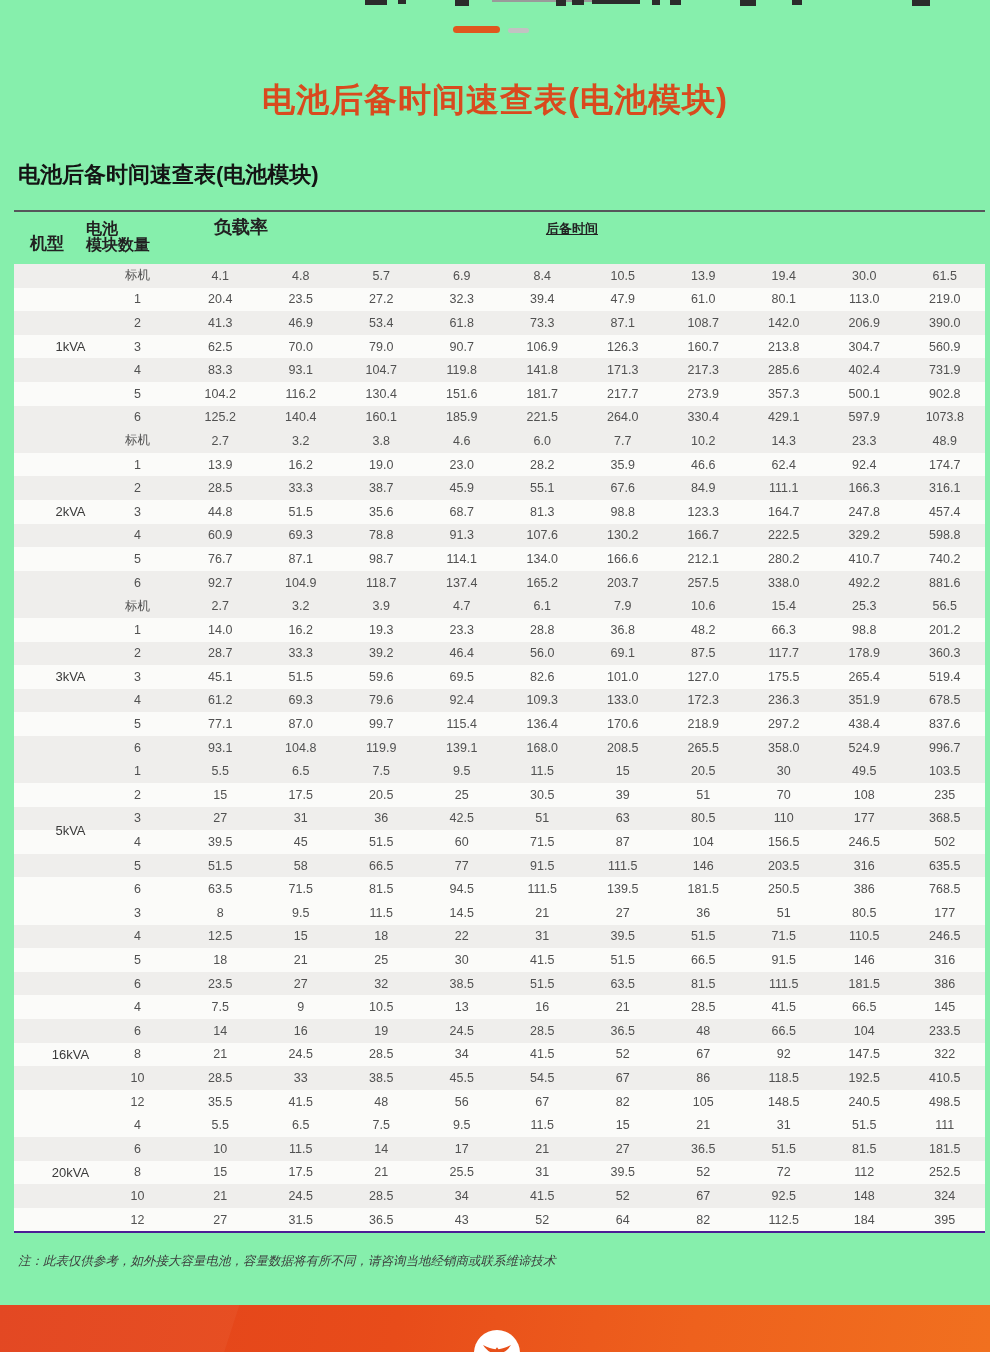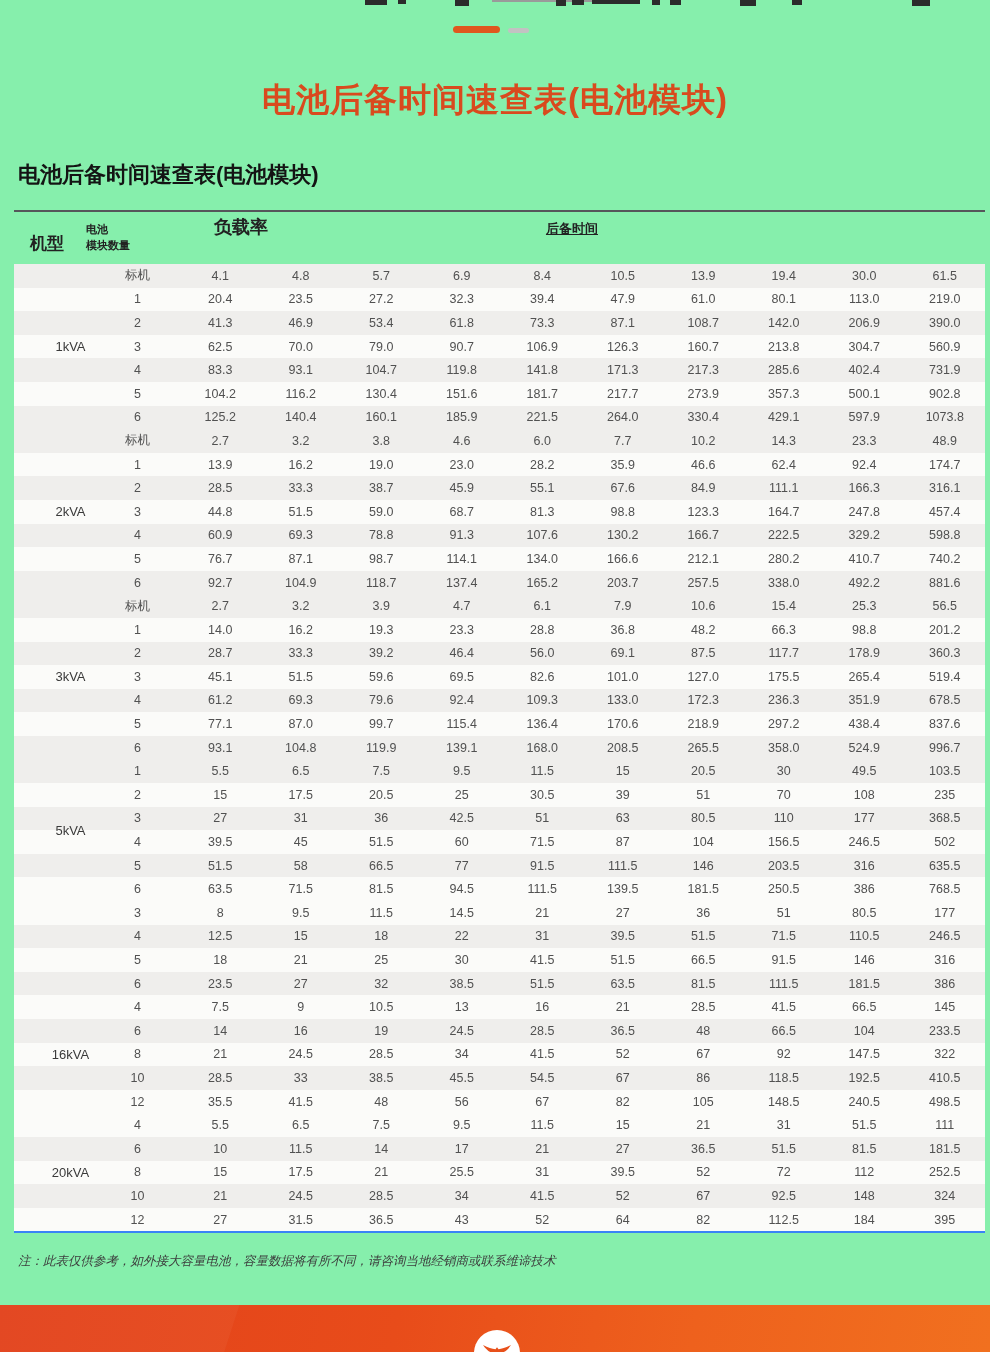--- a/index.html
+++ b/index.html
@@ -16,28 +16,28 @@
   .dot-idle{width:21px;height:5px;border-radius:2.5px;background:#c2c2c2;margin-top:1px;}
 
   .banner-title{position:absolute;top:78px;left:0;width:990px;text-align:center;
     font-size:33px;font-weight:bold;color:#d94a1e;letter-spacing:1px;}
   .section-heading{position:absolute;top:160px;left:18px;font-size:22px;font-weight:bold;color:#141414;}
 
   
   .table-wrap{position:absolute;top:210px;left:14px;width:971px;}
   .thead{position:relative;height:52px;border-top:2px solid #55565a;font-weight:bold;color:#222;}
   .th-model{position:absolute;left:16px;top:20px;font-size:17px;}
-  .th-modules{position:absolute;left:72px;top:9px;font-size:11px;line-height:16px;}
+  .th-modules{position:absolute;left:72px;top:9px;font-size:16px;line-height:16px;}
   .th-loadrate{position:absolute;left:200px;top:3px;font-size:18px;}
   .th-backup{position:absolute;left:532px;top:8px;font-size:13px;text-decoration:underline;}
   .load-row{position:absolute;left:0;top:30px;width:100%;display:flex;margin-top:24px;}
   .load-spacer{width:166px;flex:none;}
   .load-cell{flex:1;text-align:center;font-size:13px;font-weight:bold;color:#222;}
 
-  .tbody{position:relative;border-bottom:2px solid #3b82f6;}
+  .tbody{position:relative;border-bottom:2px solid #4c1d95;}
   .trow{display:flex;align-items:center;height:23.6px;font-size:12.5px;color:#515151;}
   .trow:nth-child(odd){background:#efeeec;}
   .trow:nth-child(even){background:#fbfbf9;}
   .c-model{width:81px;flex:none;}
   .c-mod{width:85px;flex:none;text-align:center;}
   .c-val{flex:1;text-align:center;}
   .group-label{position:absolute;left:16px;width:81px;display:flex;align-items:center;justify-content:center;
     font-size:13px;color:#3a3a3a;pointer-events:none;}
 
   .note{position:absolute;top:1240px;left:18px;font-size:12.5px;color:#3c3c3c;font-style:italic;}
@@ -243,21 +243,21 @@
           <span class="c-val">84.9</span>
           <span class="c-val">111.1</span>
           <span class="c-val">166.3</span>
           <span class="c-val">316.1</span>
         </div>
         <div class="trow">
           <span class="c-model"></span>
           <span class="c-mod">3</span>
           <span class="c-val">44.8</span>
           <span class="c-val">51.5</span>
-          <span class="c-val">59.0</span>
+          <span class="c-val">35.6</span>
           <span class="c-val">68.7</span>
           <span class="c-val">81.3</span>
           <span class="c-val">98.8</span>
           <span class="c-val">123.3</span>
           <span class="c-val">164.7</span>
           <span class="c-val">247.8</span>
           <span class="c-val">457.4</span>
         </div>
         <div class="trow">
           <span class="c-model"></span>

